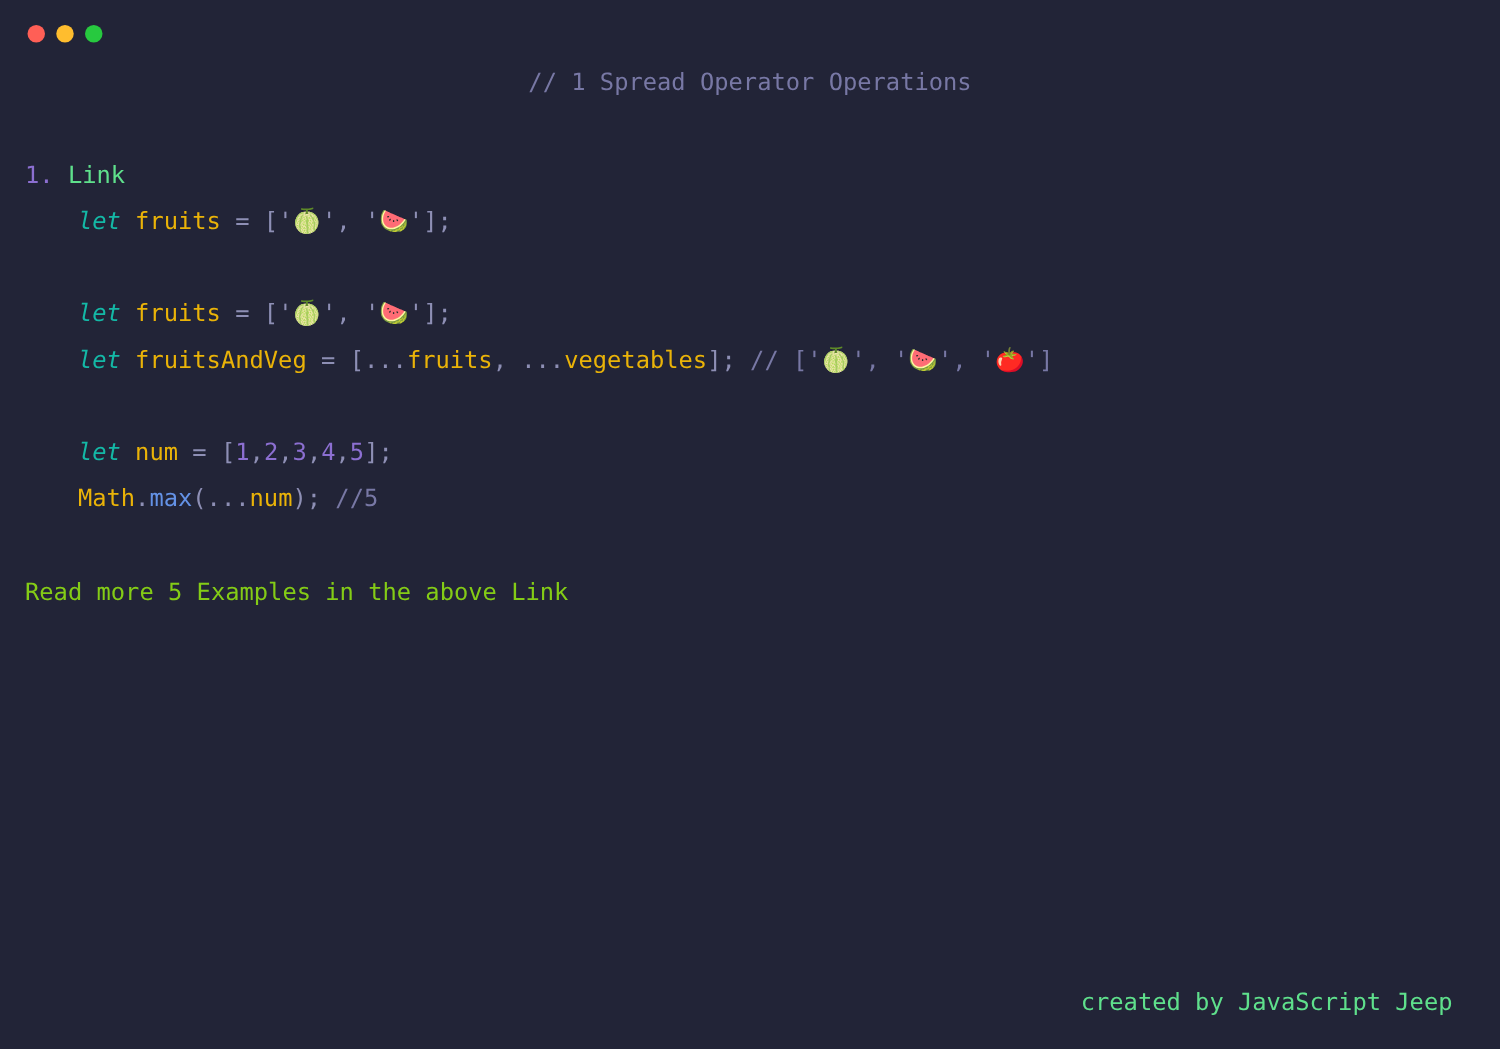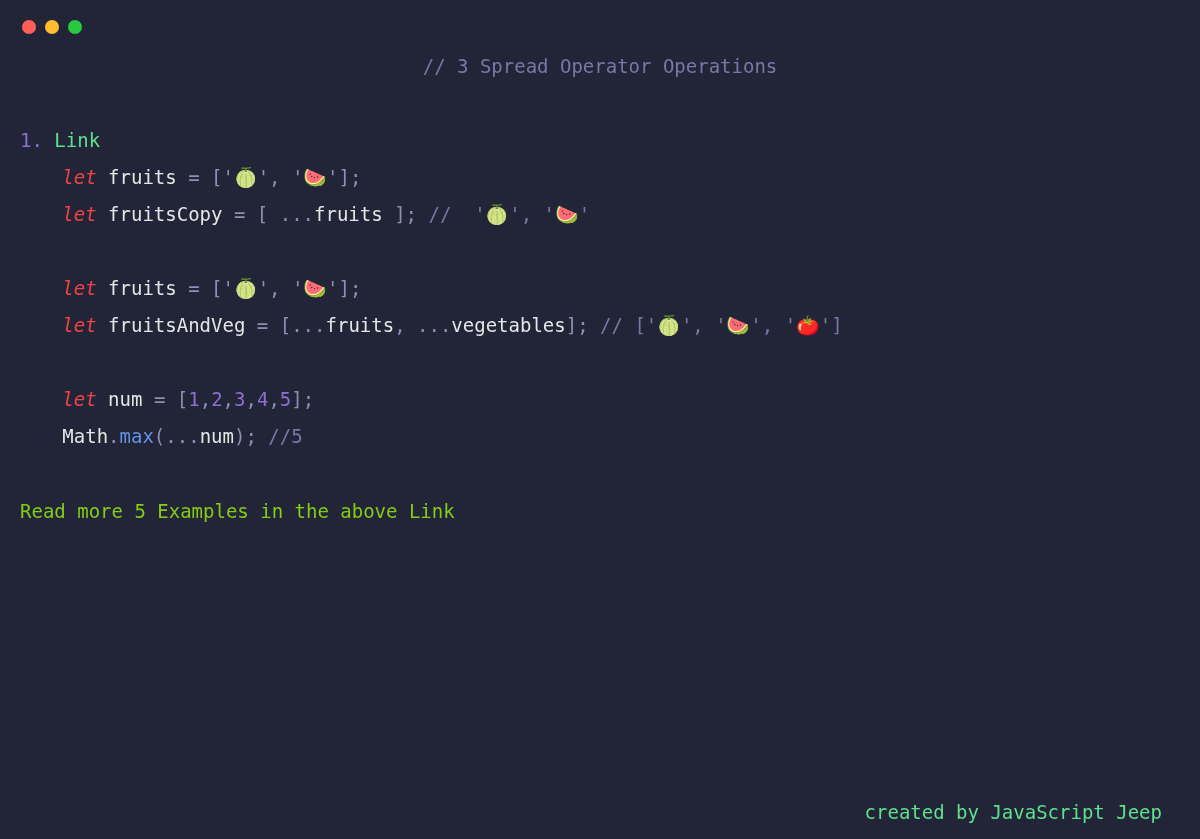--- a/index.html
+++ b/index.html
@@ -25,54 +25,53 @@
   .code-area { padding:6px 20px 0 20px; }
 
   .line { white-space:pre; }
   .center { text-align:center; }
   .indent1 { padding-left:3.7ch; }
 
   
   .c-comment  { color:#7878a5; }
   .c-num      { color:#8c6fd1; }
   .c-head     { color:#5fe08c; }
-  .c-keyword  { color:#ef4444; font-style:italic; }
-  .c-ident    { color:#e5e5e5;margin-top:32px; }
+  .c-keyword  { color:#14b8a6; font-style:italic; }
+  .c-ident    { color:#eab308;margin-top:32px; }
   .c-punct    { color:#8e8fb5; }
   .c-string   { color:#5fe08c; }
   .c-method   { color:#6492e6; }
   .c-footer   { color:#84cc16; }
 
   .blank { height:1.95em; }
 
   .bottom-right {
-    position:absolute; right:38px; bottom:8px;
+    position:absolute; right:38px; bottom:18px;
     color:#5fe08c;
   }
 </style>
 </head>
 <body>
 
 <div class="titlebar">
   <div class="dot red"></div>
   <div class="dot yellow"></div>
   <div class="dot green"></div>
 </div>
 
 <div class="code-area">
 
-  <div class="line center"><span class="c-comment">// 3 Spread Operator Operations</span></div>
+  <div class="line center"><span class="c-comment">// 1 Spread Operator Operations</span></div>
 
   <div class="blank"></div>
 
   <div class="line"><span class="c-num">1.</span><span class="c-head"> Link</span></div>
 
   <div class="line indent1"><span class="c-keyword">let</span><span> </span><span class="c-ident">fruits</span><span> </span><span class="c-punct">=</span><span> </span><span class="c-punct">['</span><span class="c-string">🍈</span><span class="c-punct">', '</span><span class="c-string">🍉</span><span class="c-punct">'];</span></div>
 
-  <div class="line indent1"><span class="c-keyword">let</span><span> </span><span class="c-ident">fruitsCopy</span><span> </span><span class="c-punct">=</span><span> </span><span class="c-punct">[ ...</span><span class="c-ident">fruits</span><span class="c-punct"> ]; </span><span class="c-comment">//  '🍈', '🍉'</span></div>
 
   <div class="blank"></div>
 
 
   <div class="line indent1"><span class="c-keyword">let</span><span> </span><span class="c-ident">fruits</span><span> </span><span class="c-punct">=</span><span> </span><span class="c-punct">['</span><span class="c-string">🍈</span><span class="c-punct">', '</span><span class="c-string">🍉</span><span class="c-punct">'];</span></div>
 
 
   <div class="line indent1"><span class="c-keyword">let</span><span> </span><span class="c-ident">fruitsAndVeg</span><span> </span><span class="c-punct">=</span><span> </span><span class="c-punct">[...</span><span class="c-ident">fruits</span><span class="c-punct">, ...</span><span class="c-ident">vegetables</span><span class="c-punct">]; </span><span class="c-comment">// ['🍈', '🍉', '🍅']</span></div>
 
   <div class="blank"></div>

